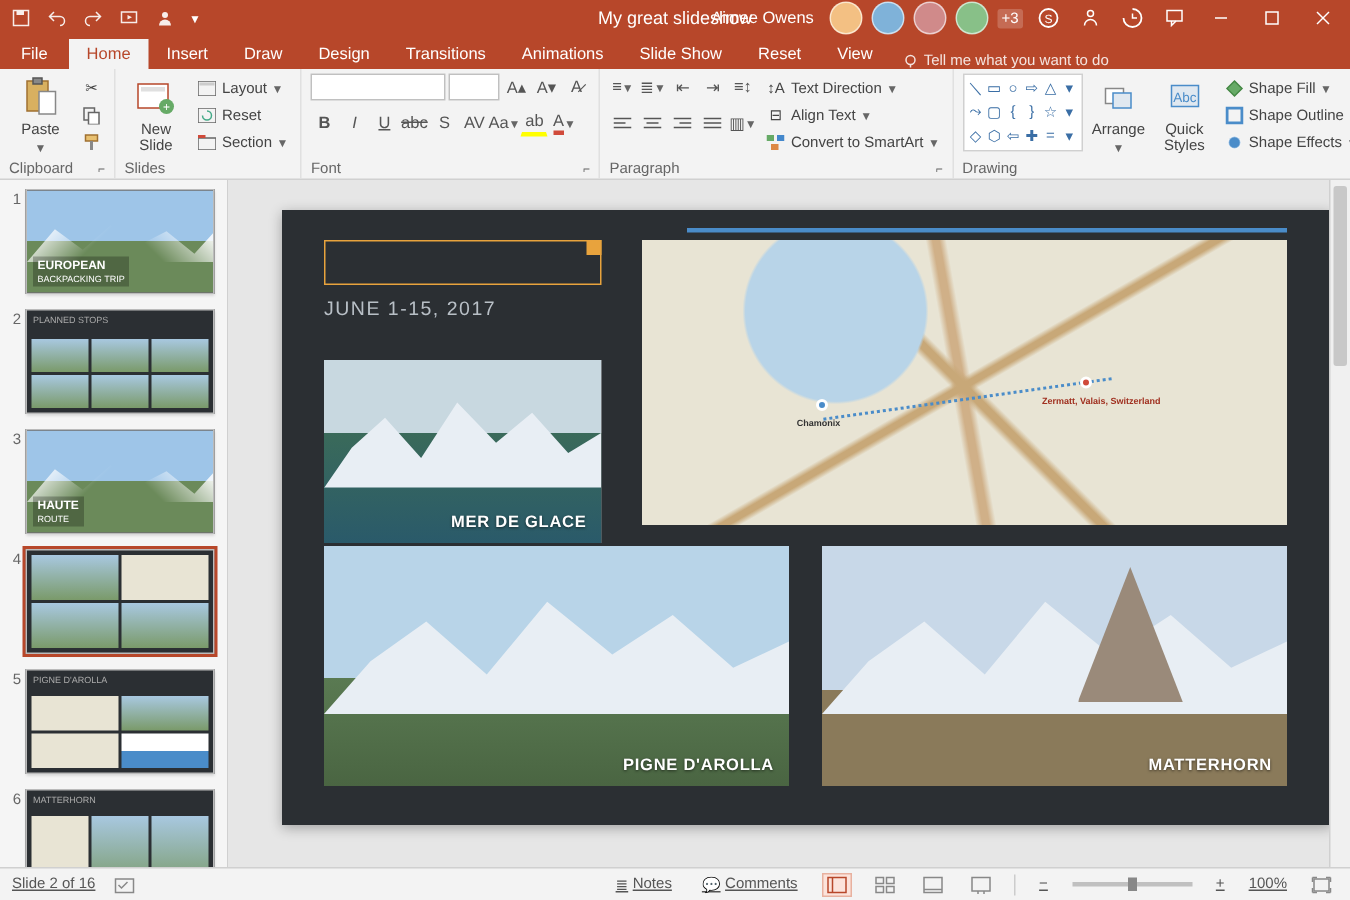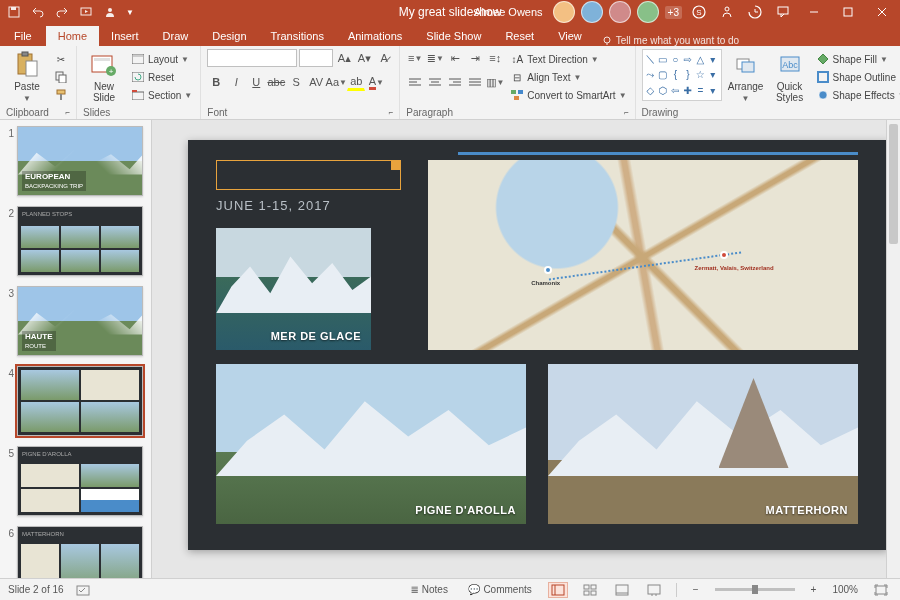--- a/index.html
+++ b/index.html
@@ -81,21 +81,21 @@
 .slide .img.map .route { position:absolute; left:28%; top:55%; width:45%; height:1px; border-top:2px dotted #4a8cc9; transform: rotate(-8deg); }
 .slide .img.map .pin { position:absolute; width:8px; height:8px; border-radius:50%; }
 .slide .img.map .pin.a { left:27%; top:56%; background:#4a8cc9; border:2px solid #fff; }
 .slide .img.map .pin.b { left:68%; top:48%; background:#d04a3a; border:2px solid #fff; }
 .slide .img.map .pin-label { position:absolute; font-size:6px; color:#333; font-weight:700; }
 
 .scroll-v { position: absolute; right: 0; top: 0; bottom: 0; width: 14px; background: #f0f0f0; border-left: 1px solid #d0d0d0; }
 .scroll-v .thumb-bar { position: absolute; left: 2px; right: 2px; top: 4px; height: 120px; background: #c8c8c8; border-radius: 2px; }
 
 
-.statusbar { height: 22px; background: #f3f3f3; border-top: 1px solid #d0d0d0; display: flex; align-items: center; font-size: 10px; color: #555; padding: 0 8px; gap: 12px; }
+.statusbar { height: 22px; background: #f3f3f3; border-top: 1px solid #d0d0d0; display: flex; align-items: center; font-size: 10px; color: #555; padding: 0 8px; gap: 12px; text-decoration: underline; }
 .statusbar .spacer { flex: 1; }
 .statusbar .sbtn { display: flex; align-items: center; gap: 3px; cursor: pointer; padding: 2px 4px; }
 .statusbar .viewbtn { width: 20px; height: 16px; display: flex; align-items: center; justify-content: center; cursor: pointer; border: 1px solid transparent; }
 .statusbar .viewbtn.active { background: #fce3db; border-color: #e8b19f; }
 .zoom-slider { width: 80px; height: 3px; background: #c0c0c0; position: relative; }
 .zoom-slider .knob { position: absolute; left: 50%; top: -3px; width: 6px; height: 9px; background: #888; transform: translateX(-50%); }
 
 svg { display: block; }
 </style>
 </head>
@@ -546,21 +546,21 @@
   </div>
 
   <div class="canvas-area">
     <div class="slide">
       <div class="accent-line"></div>
       <div class="title-box">
           <div class="handle"></div>
         </div>
       <div class="subtitle">JUNE 1-15, 2017</div>
 
-      <div class="img lake" style="left:28px;top:88px;width:155px;height:122px">
+      <div class="img lake" style="left:28px;top:100px;width:185px;height:122px">
         <div class="mtn-bg"></div>
         <div class="caption">MER DE GLACE</div>
       </div>
 
       <div class="img map" style="left:240px;top:20px;width:430px;height:190px">
         <div class="map-bg"></div>
         <div class="route"></div>
         <div class="pin a"></div>
         <div class="pin-label" style="left:24%;top:63%">Chamonix</div>
         <div class="pin b"></div>

